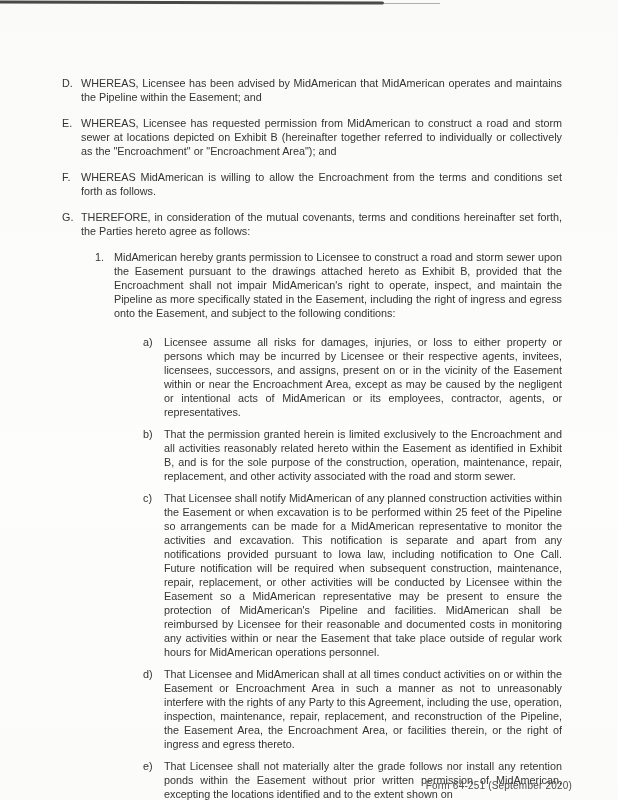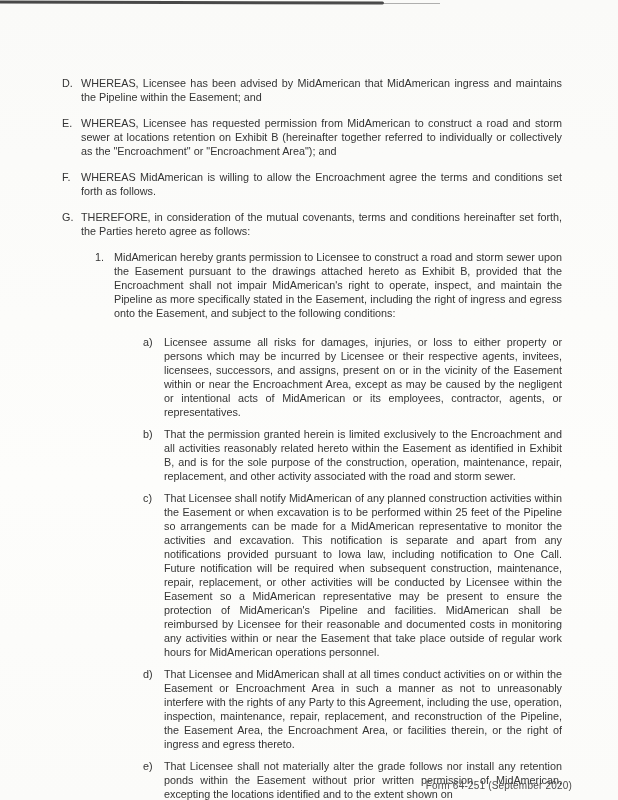--- a/index.html
+++ b/index.html
@@ -56,31 +56,31 @@
 
 <div class="page">
 
   <div class="artifact-top"></div>
   <div class="artifact-top-2"></div>
 
   <div class="content">
 
     <div class="clause">
       <span class="lbl">D.</span>
-      <span class="txt">WHEREAS, Licensee has been advised by MidAmerican that MidAmerican ingress and maintains the Pipeline within the Easement; and</span>
+      <span class="txt">WHEREAS, Licensee has been advised by MidAmerican that MidAmerican operates and maintains the Pipeline within the Easement; and</span>
     </div>
 
     <div class="clause">
       <span class="lbl">E.</span>
-      <span class="txt">WHEREAS, Licensee has requested permission from MidAmerican to construct a road and storm sewer at locations retention on Exhibit B (hereinafter together referred to individually or collectively as the "Encroachment" or "Encroachment Area"); and</span>
+      <span class="txt">WHEREAS, Licensee has requested permission from MidAmerican to construct a road and storm sewer at locations depicted on Exhibit B (hereinafter together referred to individually or collectively as the "Encroachment" or "Encroachment Area"); and</span>
     </div>
 
     <div class="clause">
       <span class="lbl">F.</span>
-      <span class="txt">WHEREAS MidAmerican is willing to allow the Encroachment agree the terms and conditions set forth as follows.</span>
+      <span class="txt">WHEREAS MidAmerican is willing to allow the Encroachment from the terms and conditions set forth as follows.</span>
     </div>
 
     <div class="clause">
       <span class="lbl">G.</span>
       <span class="txt">THEREFORE, in consideration of the mutual covenants, terms and conditions hereinafter set forth, the Parties hereto agree as follows:</span>
     </div>
 
     <div class="clause level1">
       <span class="lbl">1.</span>
       <span class="txt">MidAmerican hereby grants permission to Licensee to construct a road and storm sewer upon the Easement pursuant to the drawings attached hereto as Exhibit B, provided that the Encroachment shall not impair MidAmerican's right to operate, inspect, and maintain the Pipeline as more specifically stated in the Easement, including the right of ingress and egress onto the Easement, and subject to the following conditions:</span>

